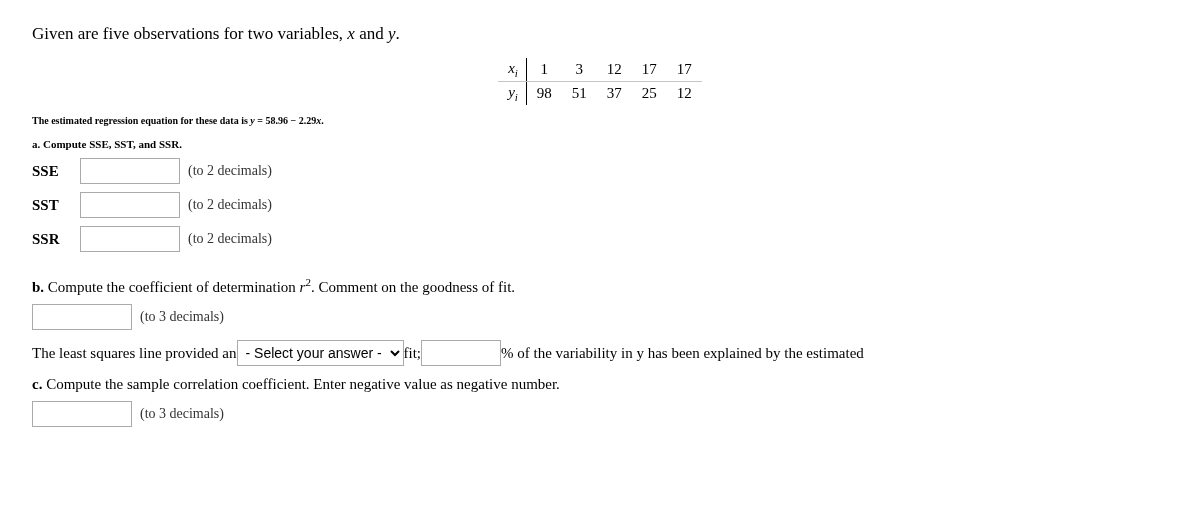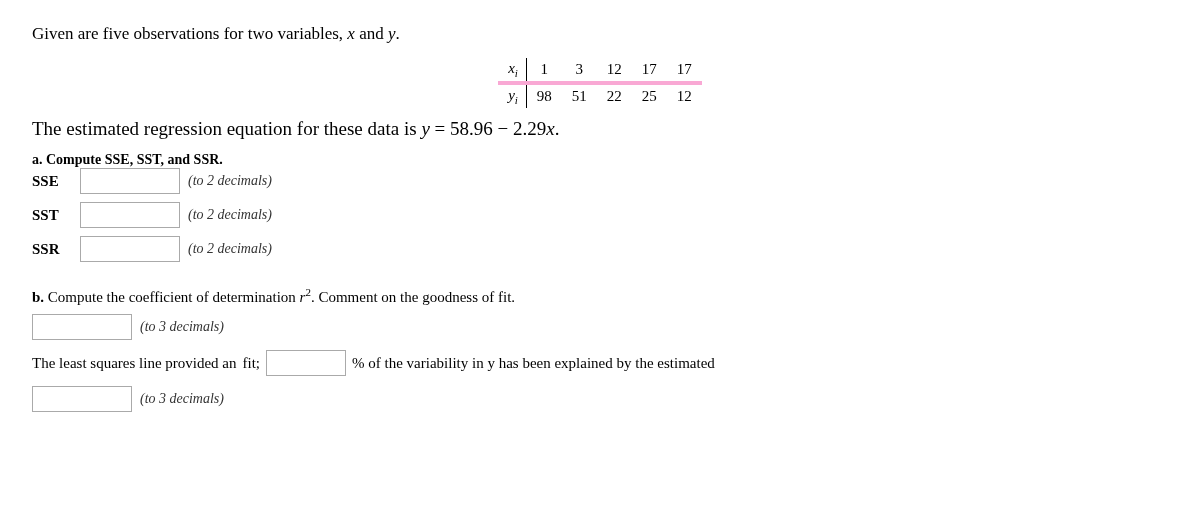--- a/index.html
+++ b/index.html
@@ -29,31 +29,32 @@
       padding: 2px 10px;
       text-align: center;
     }
     .data-table .label-cell {
       font-style: italic;
       border-right: 1px solid #000;
       padding-right: 8px;
       text-align: right;
     }
     .data-table tr:first-child td {
-      border-bottom: 4px solid #f9a8d4;
+      border-bottom: 1px solid #f9a8d4;
     }
     .equation-line {
       margin-bottom: 12px;
-      font-size: 19px;
+      font-size: 10px;
+      font-weight: bold;
     }
     .section-label {
       font-weight: bold;
-      margin-bottom: 0;
+      margin-bottom: 8px;
       margin-top: 10px;
-      font-size: 14px;
+      font-size: 11px;
     }
     .input-row {
       display: flex;
       align-items: center;
       margin-bottom: 8px;
       gap: 8px;
     }
     .var-label {
       width: 40px;
       font-size: 15px;
@@ -61,40 +62,39 @@
     .answer-input {
       border: 1px solid #aaa;
       width: 100px;
       height: 26px;
       padding: 2px 4px;
       font-size: 14px;
     }
     .hint-text {
       font-size: 14px;
       color: #333;
-      font-style: italic;
     }
     .part-b-wrap {
       margin-top: 10px;
     }
     .part-b-title {
       font-size: 15px;
       margin-bottom: 8px;
       margin-top: 24px;
     }
     .r2-input-row {
       display: flex;
       align-items: center;
       gap: 8px;
       margin-bottom: 10px;
     }
     .least-squares-line {
       display: flex;
       align-items: center;
-      gap: 6px;
+      gap: 0;
       flex-wrap: wrap;
       font-size: 15px;
       margin-bottom: 6px;
     }
     select.fit-select {
       border: 1px solid #aaa;
       padding: 2px 4px;
       font-size: 14px;
       height: 26px;
       background: #fff;
@@ -142,21 +142,21 @@
       <td>1</td>
       <td>3</td>
       <td>12</td>
       <td>17</td>
       <td>17</td>
     </tr>
     <tr>
       <td class="label-cell"><span class="math-var">y</span><sub style="font-style:italic;font-size:11px;">i</sub></td>
       <td>98</td>
       <td>51</td>
-      <td>22</td>
+      <td>37</td>
       <td>25</td>
       <td>12</td>
     </tr>
   </tbody>
     </table>
 </div>
 
 <div class="equation-line">
   The estimated regression equation for these data is <span class="math-var">y</span> = 58.96 − 2.29<span class="math-var">x</span>.
 </div>
@@ -186,24 +186,33 @@
 <div class="part-b-wrap">
   <div class="part-b-title">
     <span class="math-bold">b.</span> Compute the coefficient of determination <span class="math-var">r</span><sup>2</sup>. Comment on the goodness of fit.
   </div>
   <div class="r2-input-row">
     <input class="answer-input" type="text" value="" style="">
     <span class="hint-text">(to 3 decimals)</span>
   </div>
   <div class="least-squares-line">
     <span>The least squares line provided an</span>
+    <select class="fit-select">
+      <option>- Select your answer -</option>
+      <option>excellent</option>
+      <option>good</option>
+      <option>poor</option>
+    </select>
     <span>fit;</span>
     <input class="pct-input" type="text" value="" style="">
     <span>% of the variability in y has been explained by the estimated</span>
   </div>
 </div>
 
 <div class="part-c-wrap">
+  <div class="part-c-title">
+    <span class="math-bold">c.</span> Compute the sample correlation coefficient. Enter negative value as negative number.
+  </div>
   <div class="corr-input-row">
     <input class="answer-input" type="text" value="" style="">
     <span class="hint-text">(to 3 decimals)</span>
   </div>
 </div>
 
 </body></html>

